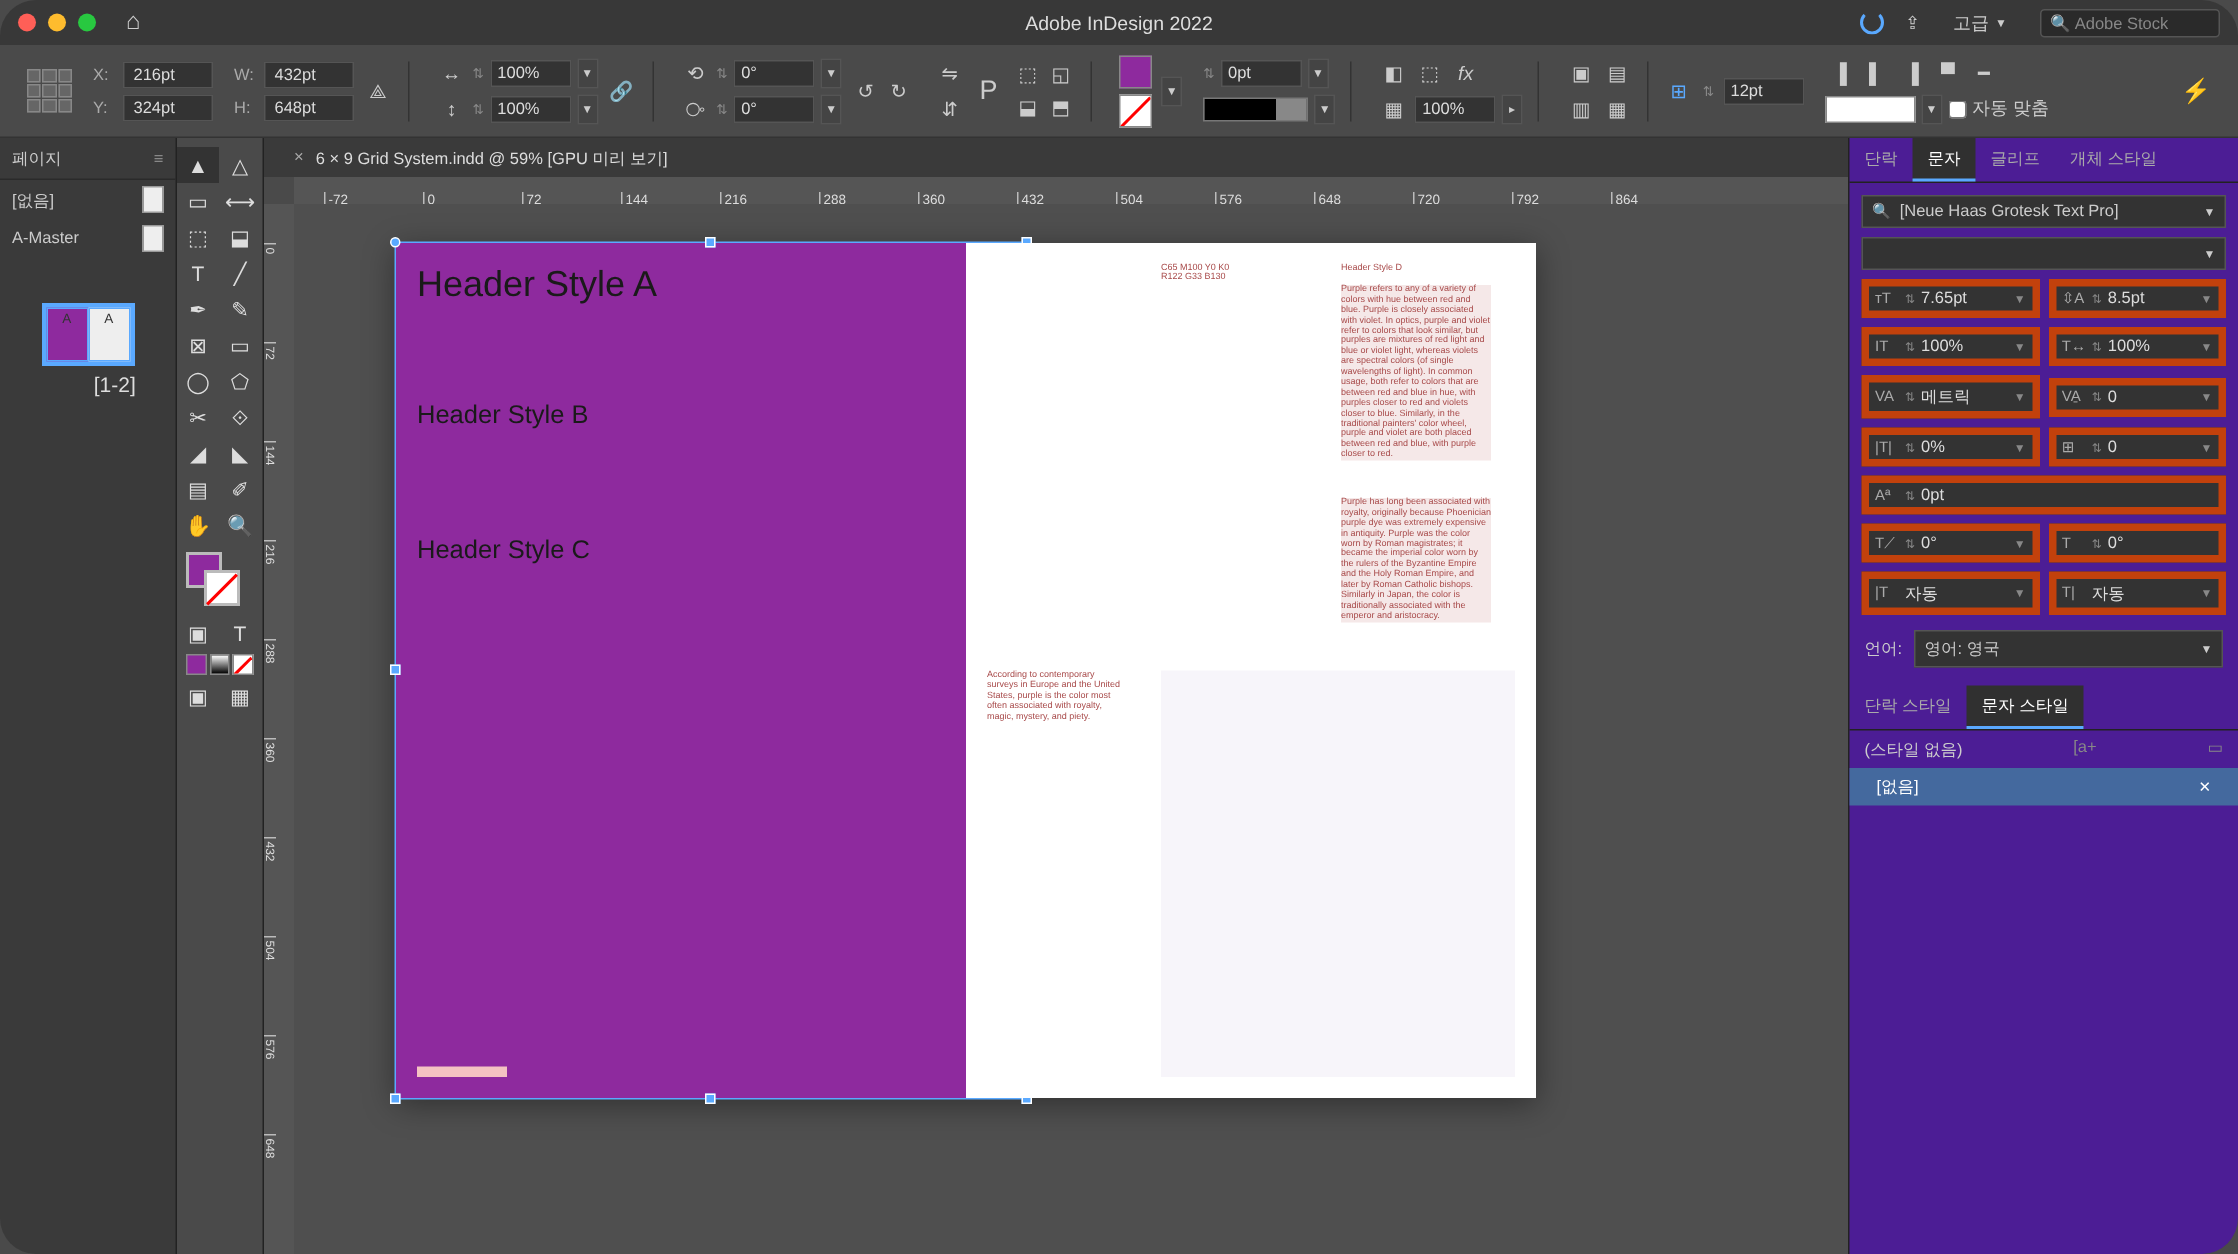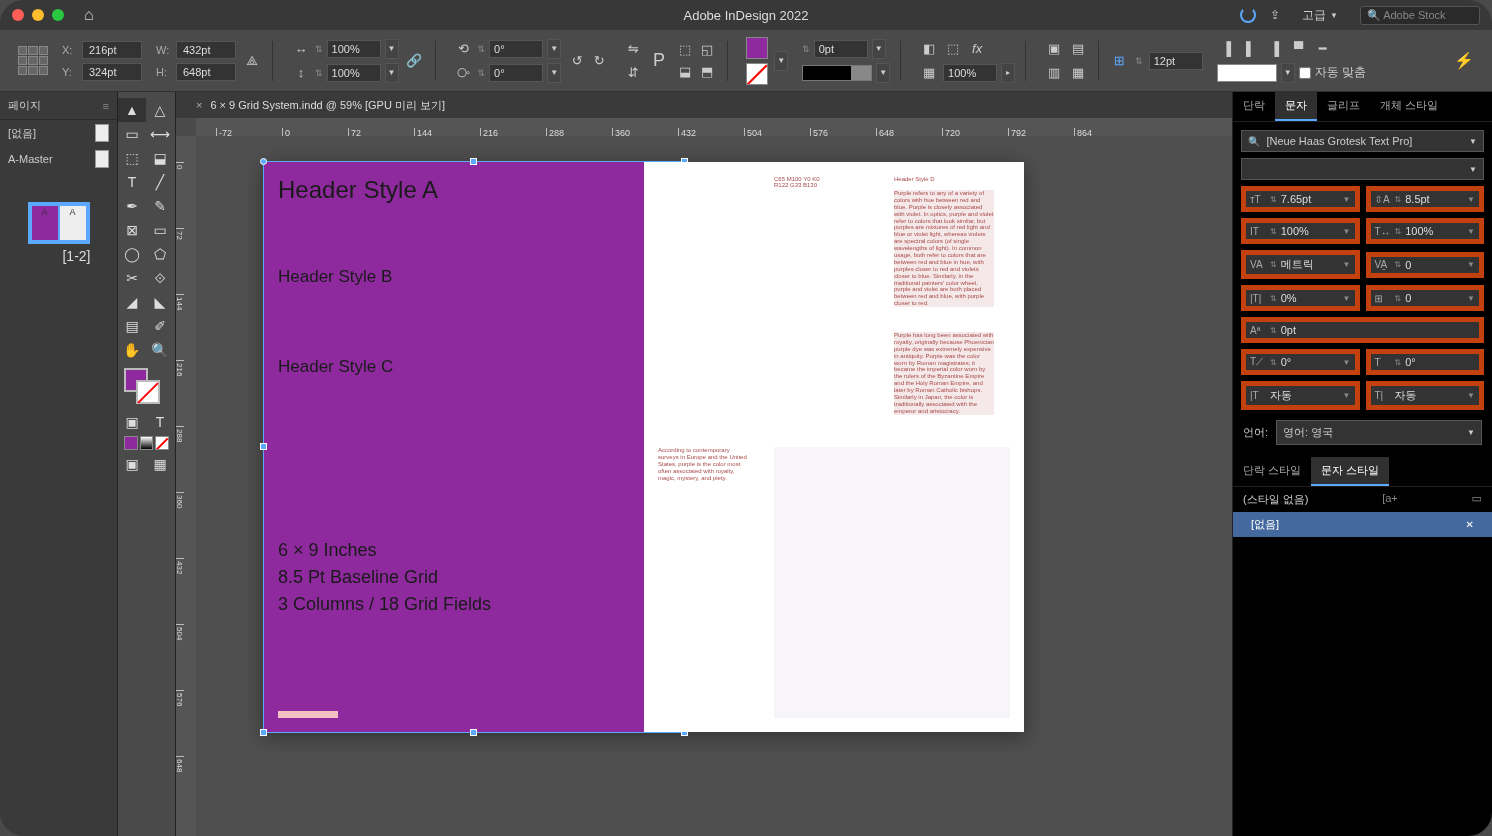--- a/index.html
+++ b/index.html
@@ -92,21 +92,21 @@
 .guide-v { position:absolute; top:0; bottom:0; width:1px; background:#7cc7e8; opacity:0.5; }
 .hdr-a { font-size: 24px; color: #1a1a1a; position: absolute; }
 .hdr-b { font-size: 17px; color: #1a1a1a; position: absolute; }
 .hdr-c { font-size: 17px; color: #1a1a1a; position: absolute; }
 .spec-text { position: absolute; font-size: 18px; color: #1a1a1a; line-height: 1.5; }
 .pink-bar { position: absolute; background: #f4c2c2; }
 .tiny-text { font-size: 6px; color: #a84a4a; line-height: 1.15; }
 .tiny-header { font-size: 6px; color: #a84a4a; }
 
 
-.right-panels { width: 260px; background: #000000; border-left: 1px solid #222; color: #ccc; font-size: 11px; display: flex; flex-direction: column; }
+.right-panels { width: 260px; background: #4c1d95; border-left: 1px solid #222; color: #ccc; font-size: 11px; display: flex; flex-direction: column; }
 .panel-tabs { display: flex; border-bottom: 1px solid #222; }
 .panel-tab { padding: 6px 10px; color: #aaa; cursor: pointer; font-size: 11px; }
 .panel-tab.active { color: #fff; background: #303030; border-bottom: 2px solid #5aa9ff; }
 .char-panel { padding: 8px; display: flex; flex-direction: column; gap: 6px; }
 .font-select { background: #333; border: 1px solid #555; padding: 4px 6px; color: #ccc; display: flex; align-items: center; justify-content: space-between; }
 .char-row { display: flex; gap: 6px; align-items: center; }
 .char-field { flex: 1; display: flex; align-items: center; gap: 4px; background: #333; border: 5px solid #c2410c; padding: 2px 4px; }
 .char-field .ic { width: 16px; font-size: 10px; color: #aaa; }
 .char-field .val { flex: 1; color: #ddd; }
 .char-field .dd { font-size: 8px; color: #888; }
@@ -466,25 +466,20 @@
                 <div class="h tr"></div>
               <div class="h ml"></div>
                 <div class="h mr"></div>
               <div class="h bl"></div>
                 <div class="h bm"></div>
                 <div class="h br"></div>
             </div>
             <div class="hdr-a" style="top:14px;left:14px">Header Style A</div>
             <div class="hdr-b" style="top:105px;left:14px">Header Style B</div>
             <div class="hdr-c" style="top:195px;left:14px">Header Style C</div>
-            <div class="spec-text" style="top:375px;left:14px">
-              <div>6 × 9 Inches</div>
-              <div>8.5 Pt Baseline Grid</div>
-              <div>3 Columns / 18 Grid Fields</div>
-            </div>
             <div class="pink-bar" style="bottom:14px;left:14px;width:60px;height:7px"></div>
           </div>
 
           <div class="page-right">
             <div class="tiny-header" style="position:absolute;top:14px;left:130px">
               <div>C65 M100 Y0 K0</div>
               <div>R122 G33 B130</div>
             </div>
             <div class="tiny-header" style="position:absolute;top:14px;left:250px">Header Style D</div>
             <div class="tiny-text" style="position:absolute;top:28px;left:250px;width:100px;background:#f5e8e8">Purple refers to any of a variety of colors with hue between red and blue. Purple is closely associated with violet. In optics, purple and violet refer to colors that look similar, but purples are mixtures of red light and blue or violet light, whereas violets are spectral colors (of single wavelengths of light). In common usage, both refer to colors that are between red and blue in hue, with purples closer to red and violets closer to blue. Similarly, in the traditional painters' color wheel, purple and violet are both placed between red and blue, with purple closer to red.</div>

